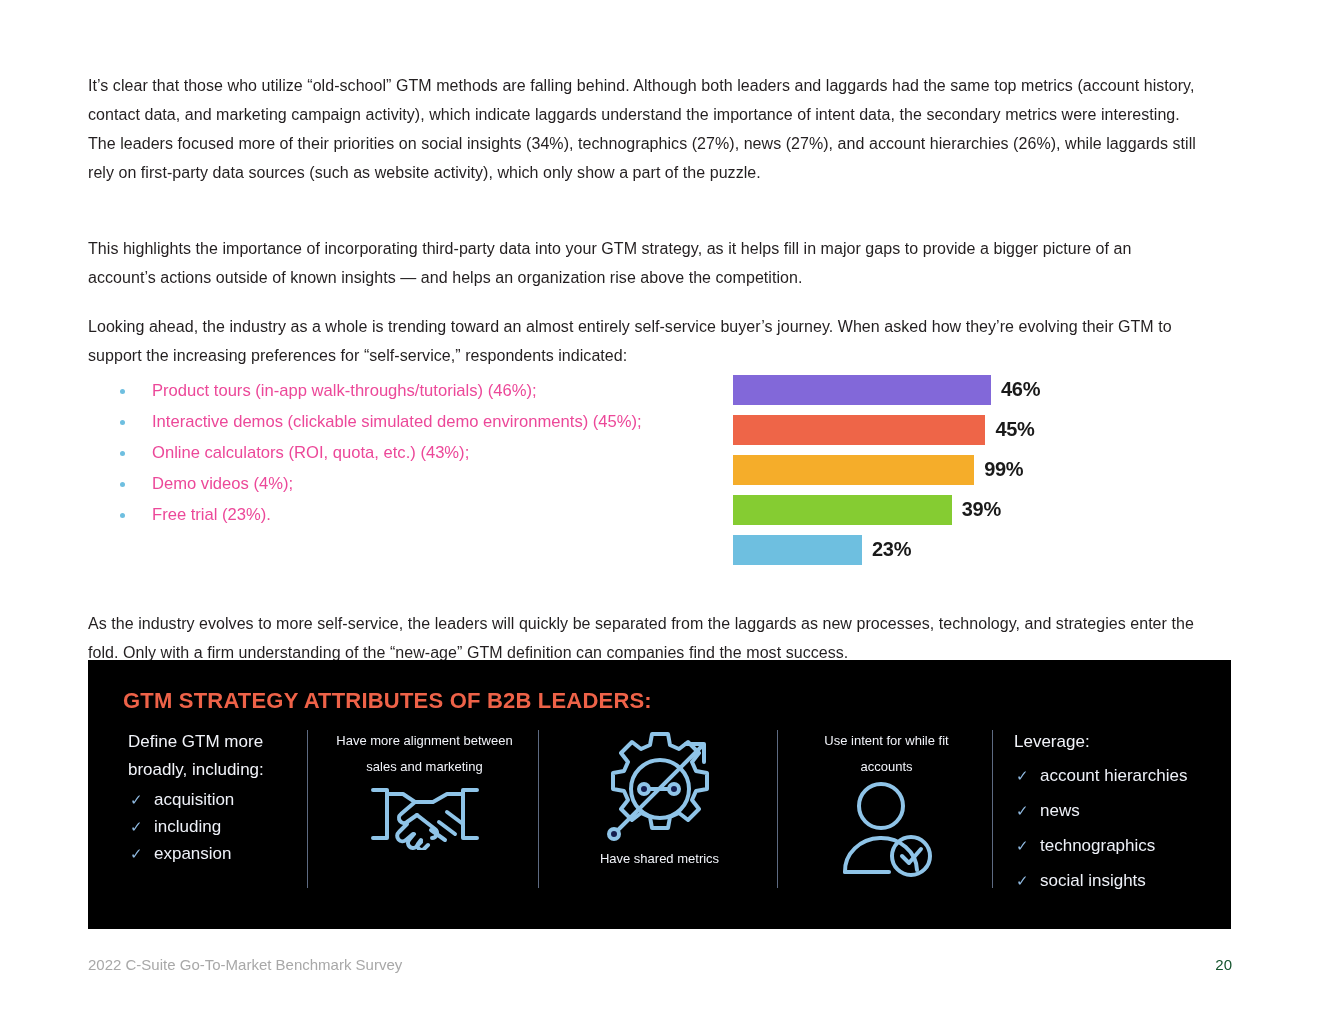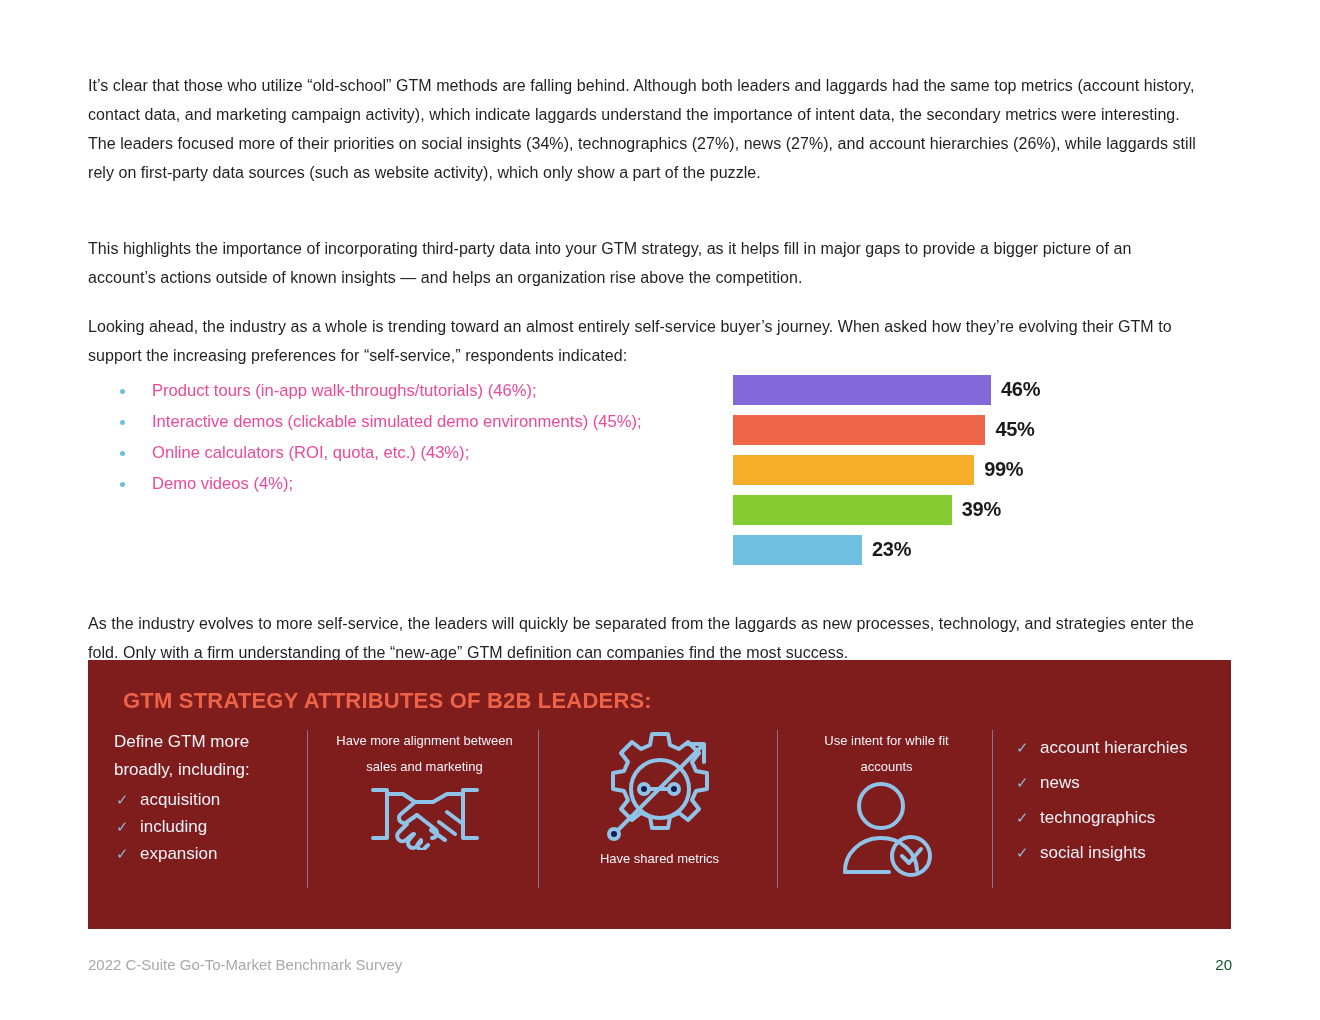--- a/index.html
+++ b/index.html
@@ -130,21 +130,21 @@
   .col + .col::before {
     content: "";
     position: absolute;
     left: 0;
     top: 2px;
     width: 1px;
     height: 158px;
     background: #8fa3c8;
     opacity: 0.65;
   }
-  .col-1 { flex: 0 0 219px; padding: 0 18px 0 26px; }
+  .col-1 { flex: 0 0 219px; padding: 0 18px 0 40px; }
   .col-2 { flex: 0 0 231px; padding: 0 16px 0 20px; text-align: center; }
   .col-3 { flex: 0 0 239px; padding: 0 16px 0 20px; text-align: center; }
   .col-4 { flex: 0 0 215px; padding: 0 16px 0 20px; text-align: center; }
   .col-5 { flex: 1 1 auto;  padding: 0 16px 0 22px; }
 
   .col-text {
     color: #f2f4fa;
     font-size: 17px;
     line-height: 28px;
   }
@@ -202,20 +202,21 @@
 
   <p class="prose para-1">It’s clear that those who utilize “old-school” GTM methods are falling behind. Although both leaders and laggards had the same top metrics (account history, contact data, and marketing campaign activity), which indicate laggards understand the importance of intent data, the secondary metrics were interesting. The leaders focused more of their priorities on social insights (34%), technographics (27%), news (27%), and account hierarchies (26%), while laggards still rely on first-party data sources (such as website activity), which only show a part of the puzzle.</p>
   <p class="prose para-2">This highlights the importance of incorporating third-party data into your GTM strategy, as it helps fill in major gaps to provide a bigger picture of an account’s actions outside of known insights — and helps an organization rise above the competition.</p>
   <p class="prose para-3">Looking ahead, the industry as a whole is trending toward an almost entirely self-service buyer’s journey. When asked how they’re evolving their GTM to support the increasing preferences for “self-service,” respondents indicated:</p>
 
   <ul class="bullet-list">
     <li>Product tours (in-app walk-throughs/tutorials) (46%);</li>
     <li>Interactive demos (clickable simulated demo environments) (45%);</li>
     <li>Online calculators (ROI, quota, etc.) (43%);</li>
     <li>Demo videos (4%);</li>
+    <li>Free trial (23%).</li>
   </ul>
 
   <div class="chart">
     <div class="chart-row">
       <div class="chart-bar" style="width: 258px; background: rgb(130, 104, 217);"></div>
       <div class="chart-label">46%</div>
     </div>
     <div class="chart-row">
       <div class="chart-bar" style="width: 252.391px; background: rgb(238, 101, 72);"></div>
       <div class="chart-label">45%</div>
@@ -229,21 +230,21 @@
       <div class="chart-label">39%</div>
     </div>
     <div class="chart-row">
       <div class="chart-bar" style="width: 129px; background: rgb(110, 191, 224);"></div>
       <div class="chart-label">23%</div>
     </div>
   </div>
 
   <p class="prose para-4">As the industry evolves to more self-service, the leaders will quickly be separated from the laggards as new processes, technology, and strategies enter the fold. Only with a firm understanding of the “new-age” GTM definition can companies find the most success.</p>
 
-  <div class="panel" style="background: #7f1d1d;">
+  <div class="panel" style="background: #000000;">
     <div class="panel-heading" style="color: rgb(238, 98, 72);">GTM STRATEGY ATTRIBUTES OF B2B LEADERS:</div>
 
     <div class="cols">
 
       <div class="col col-1">
         <div class="col-text">Define GTM more broadly, including:</div>
         <ul class="check-list">
           <li>acquisition</li>
           <li>including</li>
           <li>expansion</li>
@@ -292,20 +293,21 @@
             <circle cx="44" cy="26" r="22"></circle>
             <path d="M8 92 a36 33 0 0 1 72 -2"></path>
             <path d="M8 92 h44"></path>
             <circle cx="74" cy="76" r="19"></circle>
             <path d="M65 76 l7 7 12 -14"></path>
           </svg>
         </span>
       </div>
 
       <div class="col col-5">
+        <div class="col-text">Leverage:</div>
         <ul class="check-list wide">
           <li>account hierarchies</li>
           <li>news</li>
           <li>technographics</li>
           <li>social insights</li>
         </ul>
       </div>
 
     </div>
   </div>

